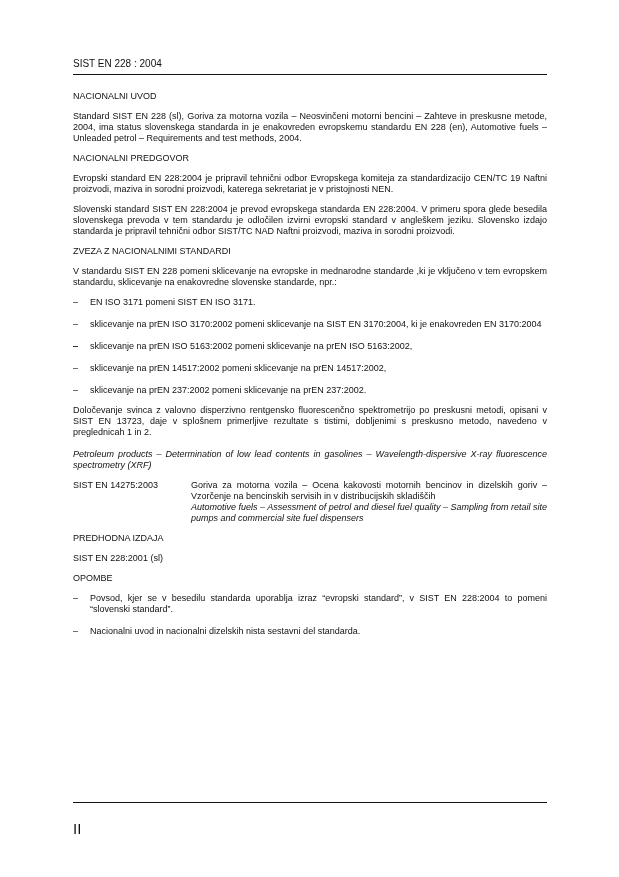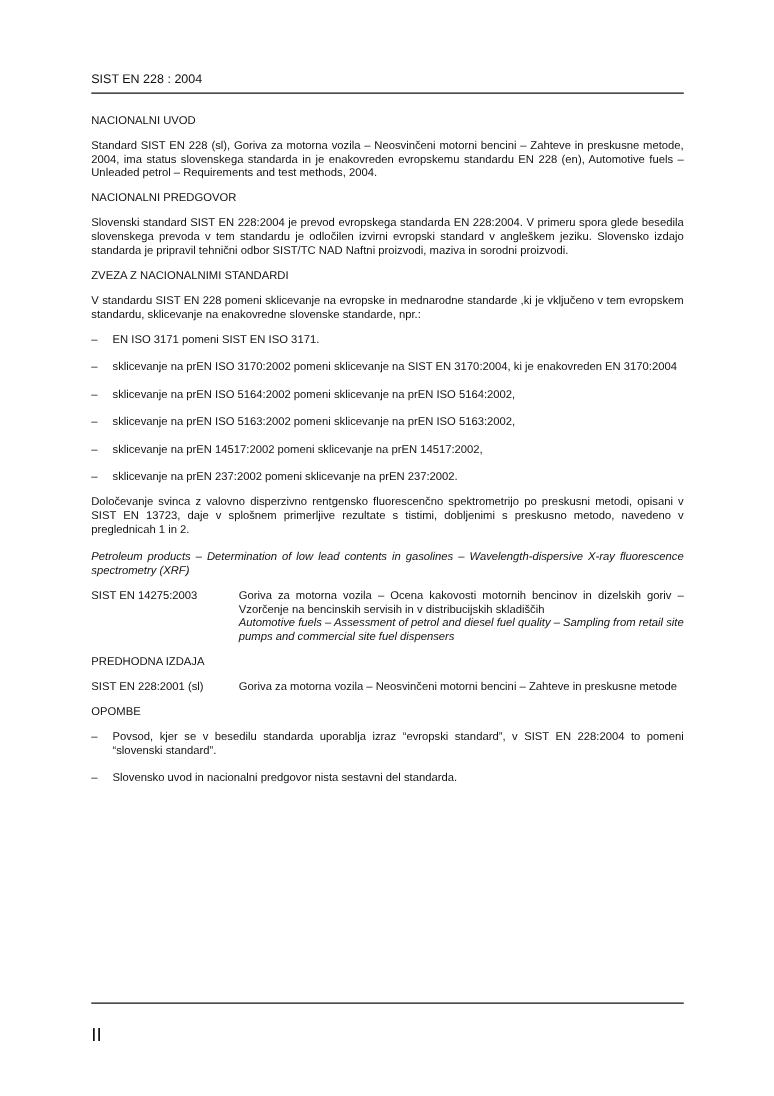--- a/index.html
+++ b/index.html
@@ -31,30 +31,31 @@
 
   <div class="content">
 
     <section>
       <h2>NACIONALNI UVOD</h2>
       <p>Standard SIST EN 228 (sl), Goriva za motorna vozila – Neosvinčeni motorni bencini – Zahteve in preskusne metode, 2004, ima status slovenskega standarda in je enakovreden evropskemu standardu EN 228 (en), Automotive fuels – Unleaded petrol – Requirements and test methods, 2004.</p>
     </section>
 
     <section class="sec">
       <h2>NACIONALNI PREDGOVOR</h2>
+      <p>Evropski standard EN 228:2004 je pripravil tehnični odbor Evropskega komiteja za standardizacijo CEN/TC 19 Naftni proizvodi, maziva in sorodni proizvodi, katerega sekretariat je v pristojnosti NEN.</p>
       <p>Slovenski standard SIST EN 228:2004 je prevod evropskega standarda EN 228:2004. V primeru spora glede besedila slovenskega prevoda v tem standardu je odločilen izvirni evropski standard v angleškem jeziku. Slovensko izdajo standarda je pripravil tehnični odbor SIST/TC NAD Naftni proizvodi, maziva in sorodni proizvodi.</p>
     </section>
 
     <section class="sec">
       <h2>ZVEZA Z NACIONALNIMI STANDARDI</h2>
       <p>V standardu SIST EN 228 pomeni sklicevanje na evropske in mednarodne standarde ,ki je vključeno v tem evropskem standardu, sklicevanje na enakovredne slovenske standarde, npr.:</p>
       <ul class="dash">
         <li><span class="dash-glyph">–</span><span>EN ISO 3171 pomeni SIST EN ISO 3171.</span></li>
         <li><span class="dash-glyph">–</span><span>sklicevanje na prEN ISO 3170:2002 pomeni sklicevanje na SIST EN 3170:2004, ki je enakovreden EN 3170:2004</span></li>
-        <li><span class="dash-glyph">–</span><span>sklicevanje na prEN ISO 5164:2002 pomeni sklicevanje na prEN ISO 5164:2002,</span></li>
+        <li><span class="dash-glyph">–</span></li>
         <li><span class="dash-glyph">–</span><span>sklicevanje na prEN ISO 5163:2002 pomeni sklicevanje na prEN ISO 5163:2002,</span></li>
         <li><span class="dash-glyph">–</span><span>sklicevanje na prEN 14517:2002 pomeni sklicevanje na prEN 14517:2002,</span></li>
         <li style="margin-bottom:9px"><span class="dash-glyph">–</span><span>sklicevanje na prEN 237:2002 pomeni sklicevanje na prEN 237:2002.</span></li>
       </ul>
       <p style="margin-bottom:11px">Določevanje svinca z valovno disperzivno rentgensko fluorescenčno spektrometrijo po preskusni metodi, opisani v SIST EN 13723, daje v splošnem primerljive rezultate s tistimi, dobljenimi s preskusno metodo, navedeno v preglednicah 1 in 2.</p>
 
       <div class="ref-row">
         <div class="ref-desc">
           <span class="en">Petroleum products – Determination of low lead contents in gasolines – Wavelength-dispersive X-ray fluorescence spectrometry (XRF)</span>
         </div>
@@ -65,28 +66,27 @@
           <span>Goriva za motorna vozila – Ocena kakovosti motornih bencinov in dizelskih goriv – Vzorčenje na bencinskih servisih in v distribucijskih skladiščih</span>
           <span class="en">Automotive fuels – Assessment of petrol and diesel fuel quality – Sampling from retail site pumps and commercial site fuel dispensers</span>
         </div>
       </div>
     </section>
 
     <section class="sec">
       <h2>PREDHODNA IZDAJA</h2>
       <div class="ref-row">
         <div class="ref-code">SIST EN 228:2001 (sl)</div>
-        <div class="ref-desc">Goriva za motorna vozila – Neosvinčeni motorni bencini – Zahteve in preskusne metode</div>
       </div>
     </section>
 
     <section class="sec">
       <h2>OPOMBE</h2>
       <ul class="dash">
         <li><span class="dash-glyph">–</span><span>Povsod, kjer se v besedilu standarda uporablja izraz “evropski standard”, v SIST EN 228:2004 to pomeni “slovenski standard”.</span></li>
-        <li><span class="dash-glyph">–</span><span>Slovensko uvod in nacionalni predgovor nista sestavni del standarda.</span></li>
+        <li><span class="dash-glyph">–</span><span>Nacionalni uvod in nacionalni dizelskih nista sestavni del standarda.</span></li>
       </ul>
     </section>
   </div>
 
   <div class="footer-rule"></div>
   <div class="page-number">II</div>
 </div>
 
 </body></html>

